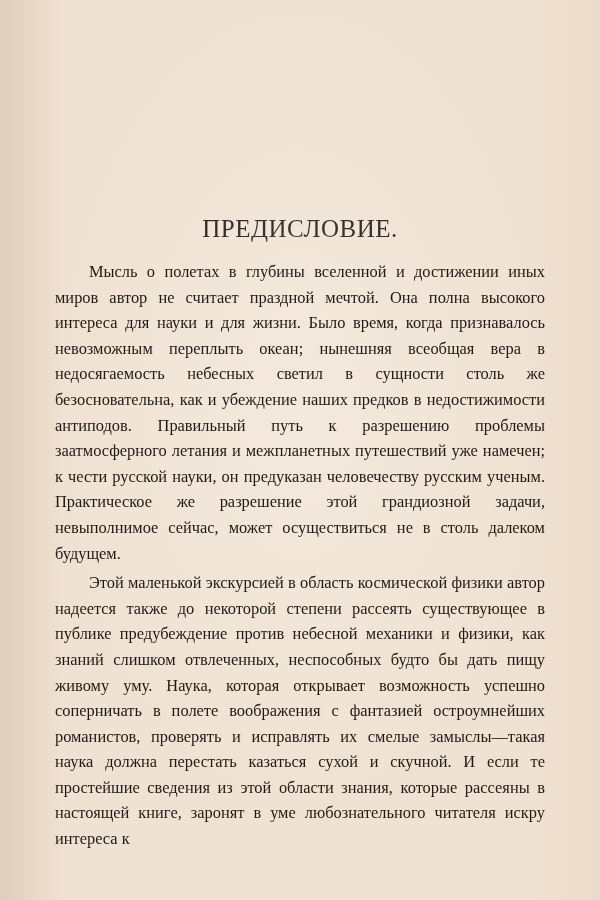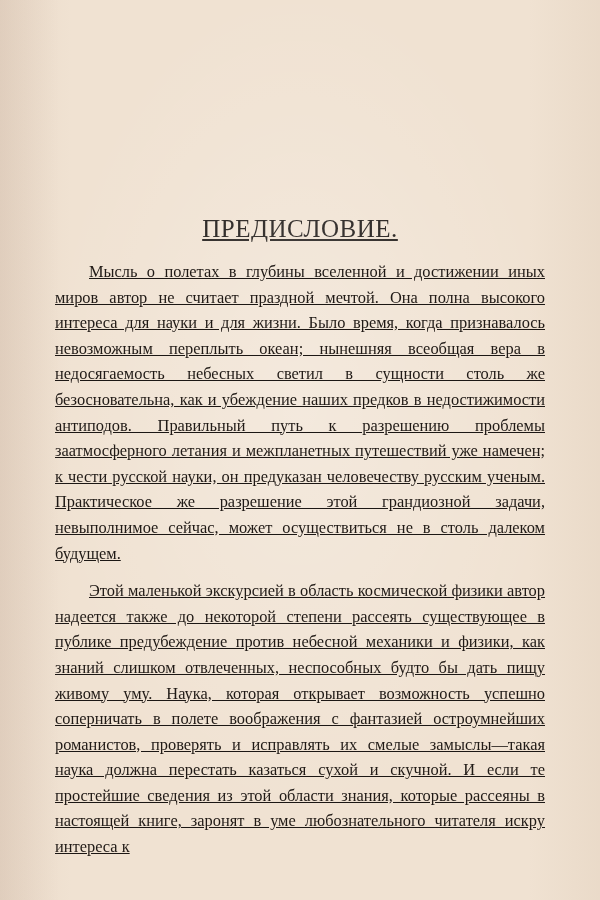--- a/index.html
+++ b/index.html
@@ -14,21 +14,20 @@
     color: #1c1714;
     overflow: hidden;
   }
   .page {
     position: relative;
     width: 600px;
     height: 900px;
     box-sizing: border-box;
     padding: 215px 55px 0 55px;
     background: #f0e2d2;
-    text-decoration: underline;
   }
   
   .page::before {
     content: "";
     position: absolute;
     inset: 0;
     background:
       radial-gradient(ellipse at 50% 45%, rgba(255,255,255,0.25) 0%, rgba(255,255,255,0) 60%),
       linear-gradient(90deg, rgba(180,150,120,0.10) 0%, rgba(180,150,120,0) 12%, rgba(180,150,120,0) 88%, rgba(180,150,120,0.10) 100%);
     pointer-events: none;
@@ -48,21 +47,21 @@
     line-height: 25.6px;
     text-align: justify;
     text-justify: inter-word;
     color: #201a16;
   }
   .body-text p {
     margin: 0;
     text-indent: 34px;
   }
   .body-text p + p {
-    margin-top: 12px;
+    margin-top: 4px;
   }
   
   .ink-left {
     position: absolute;
     left: 0;
     top: 0;
     width: 60px;
     height: 100%;
     background: linear-gradient(90deg, rgba(90,40,30,0.07), rgba(90,40,30,0));
     pointer-events: none;

